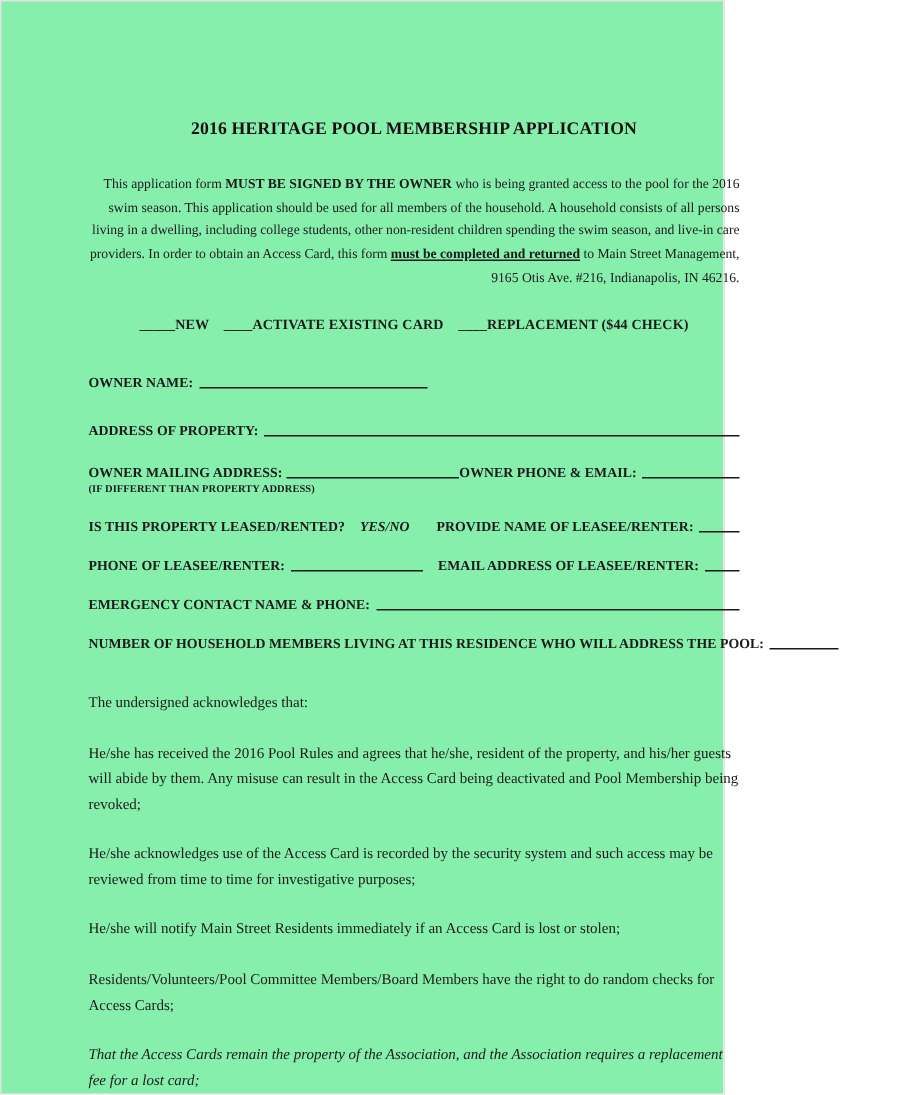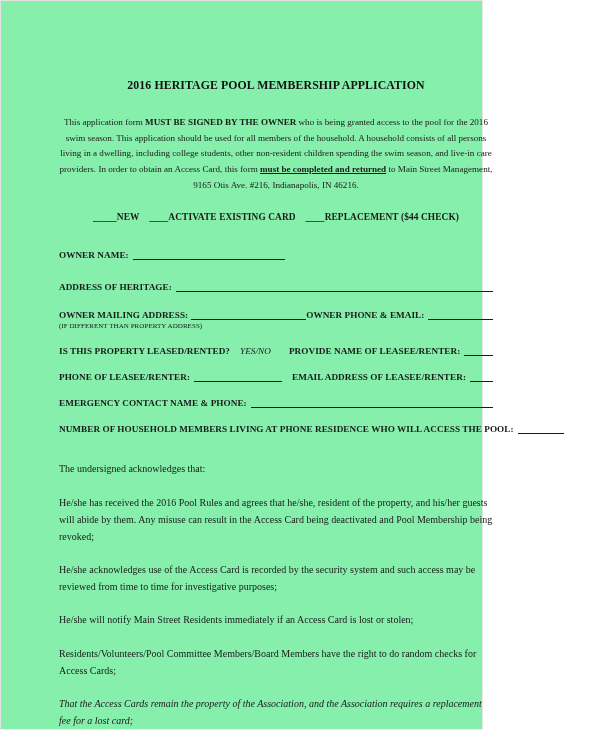--- a/index.html
+++ b/index.html
@@ -45,21 +45,21 @@
     line-height: 1.2;
     color: #111111;
   }
 
   
   .intro {
     margin: 0;
     padding-top: 23px;
     font-size: 9.1px;
     line-height: 1.72;
-    text-align: center;
+    text-align: right;
     color: #1a1a1a;
   }
   .intro b { font-weight: bold; }
   .intro .uline {
     font-weight: bold;
     text-decoration: underline;
   }
 
   
   .options {
@@ -71,21 +71,21 @@
     letter-spacing: 0.1px;
     white-space: pre;
   }
 
   
   .fields {
     padding-top: 28px;
   }
   .frow {
     display: flex;
-    align-items: center;
+    align-items: flex-start;
     font-size: 9.2px;
     font-weight: bold;
     letter-spacing: 0.05px;
     white-space: nowrap;
   }
   .flabel { flex: 0 0 auto; }
   .fline {
     flex: 1 1 auto;
     border-bottom: 1.3px solid #1a1a1a;
     height: 8px;
@@ -96,26 +96,26 @@
   .fline.fixed-short { flex: 0 0 46px; }
   .fline.fixed-phone { flex: 0 0 88px; }
   .fline.grow { flex: 1 1 auto; }
 
   .gap-22 { height: 22px; }
   .gap-18 { height: 18px; }
   .gap-16 { height: 16px; }
 
   .subnote {
     font-size: 7px;
-    font-weight: normal;
+    font-weight: bold;
     letter-spacing: 0.05px;
     padding-top: 2px;
     color: #1a1a1a;
   }
-  .ital { font-style: italic; font-weight: normal; }
+  .ital { font-style: italic; font-weight: bold; }
 
   .spacer-mid { flex: 0 0 18px; }
   .spacer-sm { flex: 0 0 10px; }
 
   
   .ack-wrap { padding-top: 26px; }
   .ack {
     margin: 0 0 16px 0;
     font-size: 10px;
     line-height: 1.72;
@@ -138,21 +138,21 @@
     <div class="fields">
 
       <div class="frow">
         <span class="flabel">OWNER NAME:</span>
         <span class="fline fixed-320"></span>
       </div>
 
       <div class="gap-22"></div>
 
       <div class="frow">
-        <span class="flabel">ADDRESS OF HERITAGE:</span>
+        <span class="flabel">ADDRESS OF PROPERTY:</span>
         <span class="fline grow"></span>
       </div>
 
       <div class="gap-18"></div>
 
       <div class="frow">
         <span class="flabel">OWNER MAILING ADDRESS:</span>
         <span class="fline fixed-mail"></span>
         <span class="flabel">OWNER PHONE &amp; EMAIL:</span>
         <span class="fline grow"></span>
@@ -184,21 +184,21 @@
       <div class="gap-16"></div>
 
       <div class="frow">
         <span class="flabel">EMERGENCY CONTACT NAME &amp; PHONE:</span>
         <span class="fline grow"></span>
       </div>
 
       <div class="gap-16"></div>
 
       <div class="frow">
-        <span class="flabel">NUMBER OF HOUSEHOLD MEMBERS LIVING AT PHONE RESIDENCE WHO WILL ACCESS THE POOL:</span>
+        <span class="flabel">NUMBER OF HOUSEHOLD MEMBERS LIVING AT THIS RESIDENCE WHO WILL ADDRESS THE POOL:</span>
         <span class="fline fixed-short"></span>
       </div>
 
     </div>
 
     <div class="ack-wrap">
       <p class="ack">The undersigned acknowledges that:</p>
       <p class="ack">He/she has received the 2016 Pool Rules and agrees that he/she, resident of the property, and his/her guests will abide by them.  Any misuse can result in the Access Card being deactivated and Pool Membership being revoked;</p>
       <p class="ack">He/she acknowledges use of the Access Card is recorded by the security system and such access may be reviewed from time to time for investigative purposes;</p>
       <p class="ack">He/she will notify Main Street Residents immediately if an Access Card is lost or stolen;</p>

